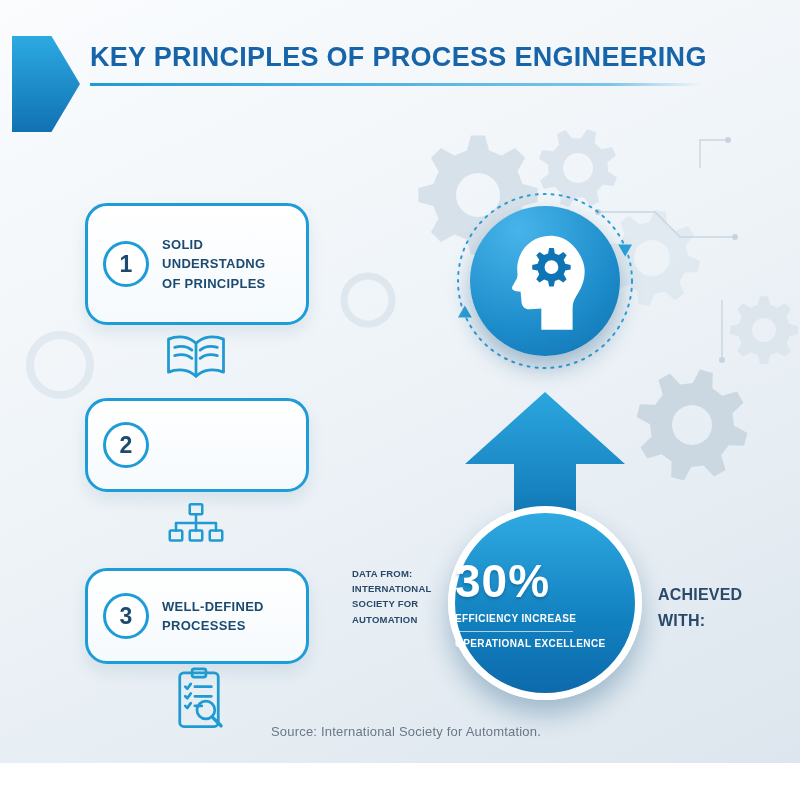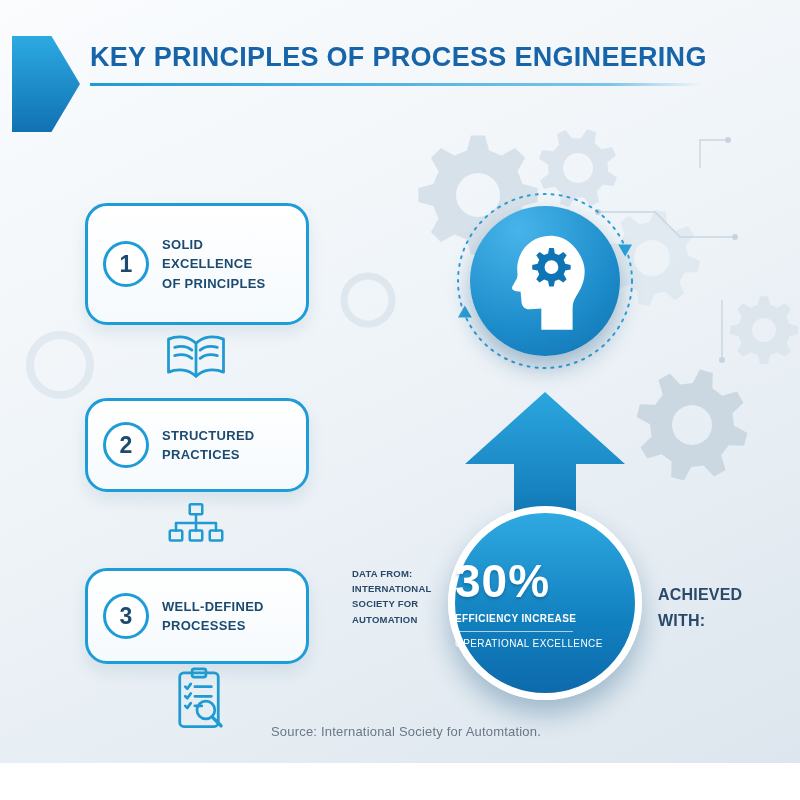--- a/index.html
+++ b/index.html
@@ -55,21 +55,21 @@
   .stat{position:absolute;left:448px;top:506px;width:194px;height:194px;border-radius:50%;
     border:7px solid #ffffff;z-index:3;
     background:linear-gradient(180deg,#2fa9e1 0%,#1180bf 60%,#0d6aab 100%);
     box-shadow:0 14px 26px rgba(16,80,125,.32);
     display:flex;flex-direction:column;align-items:flex-start;justify-content:center;
     color:#fff;text-align:center;}
   .stat .val{font-size:46px;font-weight:bold;letter-spacing:1px;line-height:1;
     text-shadow:0 2px 3px rgba(10,60,95,.35);}
   .stat .lab{font-size:10px;font-weight:bold;margin-top:9px;letter-spacing:.4px;}
   .stat .div{width:118px;height:1px;background:rgba(255,255,255,.65);margin:7px 0 6px;}
-  .stat .sub{font-size:10px;font-weight:normal;letter-spacing:.4px;}
+  .stat .sub{font-size:10px;font-weight:bold;letter-spacing:.4px;}
 
   
   .note-left{position:absolute;left:352px;top:566px;width:92px;
     font-size:9.5px;font-weight:bold;color:#29496a;line-height:1.6;
     white-space:pre-line;letter-spacing:.2px;z-index:3;}
   .note-right{position:absolute;left:658px;top:582px;
     font-size:16px;font-weight:bold;color:#29496a;line-height:1.6;
     white-space:pre-line;letter-spacing:.2px;z-index:3;}
 
   
@@ -113,36 +113,34 @@
   </svg>
 
   <div class="arrow-tag"></div>
   <div class="titles">
     <div class="title">KEY PRINCIPLES OF PROCESS ENGINEERING</div>
     <div class="title-rule"></div>
   </div>
 
   <div class="pbox" id="pbox1">
     <div class="num">1</div>
-    <div class="lbl">SOLID EXCELLENCE
+    <div class="lbl">SOLID UNDERSTADNG
 OF PRINCIPLES</div>
   </div>
   <div class="picon" id="picon1">
     <svg width="66" height="58" viewBox="0 0 96 72">
       <path d="M8 10 C22 4 38 6 48 16 C58 6 74 4 88 10 L88 58 C74 52 58 54 48 64 C38 54 22 52 8 58 Z"></path>
       <path d="M48 16 L48 64"></path>
       <path d="M17 22 C27 19 36 21 42 26 M17 34 C27 31 36 33 42 38"></path>
       <path d="M79 22 C69 19 60 21 54 26 M79 34 C69 31 60 33 54 38"></path>
     </svg>
   </div>
 
   <div class="pbox" id="pbox2">
     <div class="num">2</div>
-    <div class="lbl">STRUCTURED
-PRACTICES</div>
   </div>
   <div class="picon" id="picon2">
     <svg width="60" height="56" viewBox="0 0 96 84">
       <rect x="38" y="4" width="20" height="16" rx="2"></rect>
       <path d="M48 20 L48 34 M16 34 L80 34 M16 34 L16 46 M48 34 L48 46 M80 34 L80 46"></path>
       <rect x="6" y="46" width="20" height="16" rx="2"></rect>
       <rect x="38" y="46" width="20" height="16" rx="2"></rect>
       <rect x="70" y="46" width="20" height="16" rx="2"></rect>
     </svg>
   </div>

